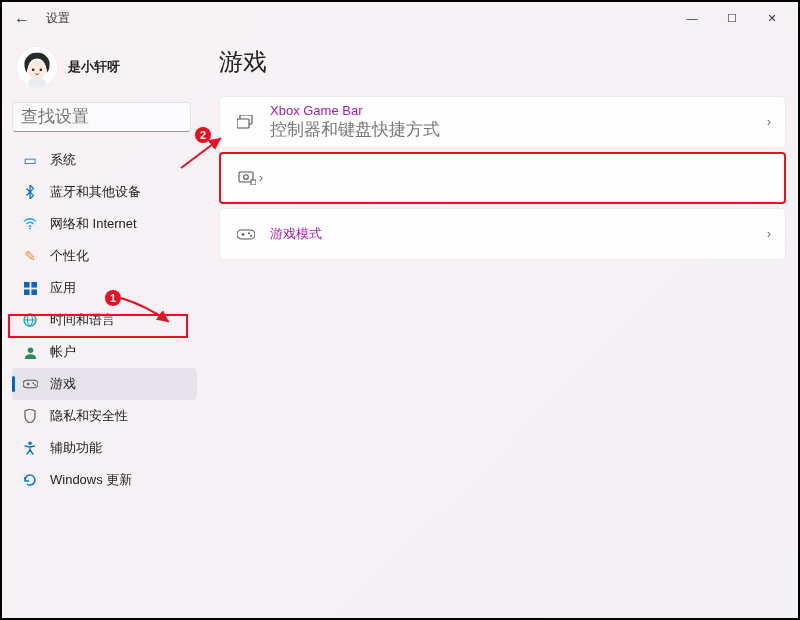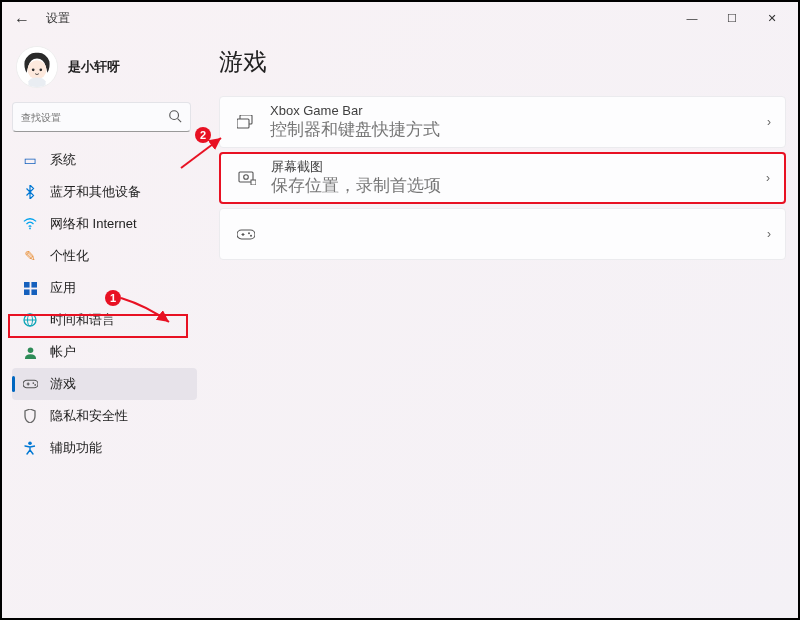--- a/index.html
+++ b/index.html
@@ -17,21 +17,21 @@
   .content { display: flex; height: calc(100% - 32px); }
 
   
   .sidebar { width: 195px; padding: 8px 0 9px 10px; display: flex; flex-direction: column; }
   .profile { display: flex; align-items: center; gap: 10px; padding: 4px 6px 14px 4px; }
   .avatar { width: 42px; height: 42px; border-radius: 50%; background: #fff; display: flex; align-items: center; justify-content: center; overflow: hidden; border: 1px solid #eee; }
   .avatar svg { width: 42px; height: 42px; }
   .username { font-size: 13px; font-weight: 600; color: #222; }
 
   .searchbox { display: flex; align-items: center; background: #fbfbfd; border: 1px solid #e3e3e8; border-bottom: 1px solid #999; border-radius: 4px; height: 30px; padding: 0 8px; margin: 0 6px 12px 0; }
-  .searchbox input { border: none; outline: none; background: transparent; font-size: 10px; flex: 1; color: #3b82f6; }
+  .searchbox input { border: none; outline: none; background: transparent; font-size: 17px; flex: 1; color: #3b82f6; }
   .searchbox .s-icon { color: #555; font-size: 14px; }
 
   .nav { display: flex; flex-direction: column; gap: 0; position: relative; }
   .nav-item { display: flex; align-items: center; gap: 12px; height: 32px; padding: 0 10px; font-size: 13px; color: #222; border-radius: 4px; cursor: pointer; position: relative; }
   .nav-item.selected { background: #e7e3ea; }
   .nav-item.selected::before { content: ""; position: absolute; left: 0; top: 8px; bottom: 8px; width: 3px; background: #0067c0; border-radius: 2px; }
   .nav-icon { width: 16px; height: 16px; display: flex; align-items: center; justify-content: center; font-size: 14px; }
   .c-blue { color: #0078d4; }
   .c-cyan { color: #00a2ed; }
   .c-gray { color: #555; }
@@ -49,21 +49,21 @@
   .ann-arrow { position: absolute; pointer-events: none; }
   .ann-arrow svg { overflow: visible; }
 
   
   .main { flex: 1; padding: 12px 12px 0 22px; }
   .page-title { font-size: 24px; font-weight: 400; color: #222; margin-bottom: 18px; }
   .cards { display: flex; flex-direction: column; gap: 4px; }
   .card { display: flex; align-items: center; background: #fdfdfe; border: 1px solid #ebebee; border-radius: 4px; height: 52px; padding: 0 14px; cursor: pointer; }
   .card-icon { width: 24px; color: #555; font-size: 16px; display: flex; align-items: center; justify-content: center; }
   .card-text { flex: 1; margin-left: 12px; }
-  .card-title { font-size: 13px; color: #404040; line-height: 1.3; }
+  .card-title { font-size: 13px; color: #a21caf; line-height: 1.3; }
   .card-sub { font-size: 17px; color: #777; line-height: 1.3; }
   .card-chevron { color: #666; font-size: 12px; }
   .card.highlighted { border: 2px solid #e81123; }
 </style>
 </head>
 <body>
 
 <div class="window">
   <div class="titlebar">
     <div class="titlebar-left">
@@ -182,20 +182,29 @@
         </div>
         <div class="nav-item">
           <span class="nav-icon c-blue">
             <svg width="14" height="14" viewBox="0 0 14 14">
                 <circle cx="7" cy="2.2" r="1.8" fill="#0078d4"></circle>
                 <path d="M2 5 L7 6 L12 5 L7 6 L7 9 L4 13 M7 9 L10 13" stroke="#0078d4" stroke-width="1.4" fill="none" stroke-linecap="round"></path>
               </svg>
           </span>
           <span>辅助功能</span>
         </div>
+        <div class="nav-item">
+          <span class="nav-icon c-blue">
+            <svg width="14" height="14" viewBox="0 0 14 14">
+                <path d="M2 7 A5 5 0 1 1 4 11" fill="none" stroke="#0078d4" stroke-width="1.5"></path>
+                <path d="M2 4 L2 8 L6 8" fill="none" stroke="#0078d4" stroke-width="1.5"></path>
+              </svg>
+          </span>
+          <span>Windows 更新</span>
+        </div>
       </div>
     </div>
 
     <div class="main">
       <div class="page-title">游戏</div>
       <div class="cards">
         <div class="card">
           <div class="card-icon">
             <svg width="18" height="14" viewBox="0 0 18 14">
                 <rect x="3" y="0" width="12" height="9" rx="1" fill="none" stroke="#555" stroke-width="1.1"></rect>
@@ -210,38 +219,35 @@
         </div>
 
         <div class="card highlighted">
           <div class="card-icon">
             <svg width="18" height="14" viewBox="0 0 18 14">
                 <rect x="1" y="1" width="14" height="10" rx="1" fill="none" stroke="#555" stroke-width="1.1"></rect>
                 <circle cx="8" cy="6" r="2.3" fill="none" stroke="#555" stroke-width="1.1"></circle>
                 <rect x="13" y="9" width="5" height="5" fill="#fdfdfe" stroke="#555" stroke-width="1"></rect>
               </svg>
           </div>
-          <div class="card-text">
-            <div class="card-title">屏幕截图</div>
-            <div class="card-sub">保存位置，录制首选项</div>
-          </div>
           <div class="card-chevron">›</div>
         </div>
 
         <div class="card">
           <div class="card-icon">
             <svg width="18" height="11" viewBox="0 0 18 11">
                 <rect x="0" y="1" width="18" height="9" rx="4.5" fill="none" stroke="#555" stroke-width="1.1"></rect>
                 <line x1="4.5" y1="5.5" x2="7.5" y2="5.5" stroke="#555" stroke-width="1.1"></line>
                 <line x1="6" y1="4" x2="6" y2="7" stroke="#555" stroke-width="1.1"></line>
                 <circle cx="12" cy="4.3" r="1" fill="#555"></circle>
                 <circle cx="14" cy="6.7" r="1" fill="#555"></circle>
               </svg>
           </div>
           <div class="card-text">
+            <div class="card-title">游戏模式</div>
           </div>
           <div class="card-chevron">›</div>
         </div>
       </div>
     </div>
   </div>
 
   <div class="ann-red-box ann-box-sidebar"></div>
   <div class="ann-badge ann-badge-1">1</div>
   <div class="ann-badge ann-badge-2">2</div>

